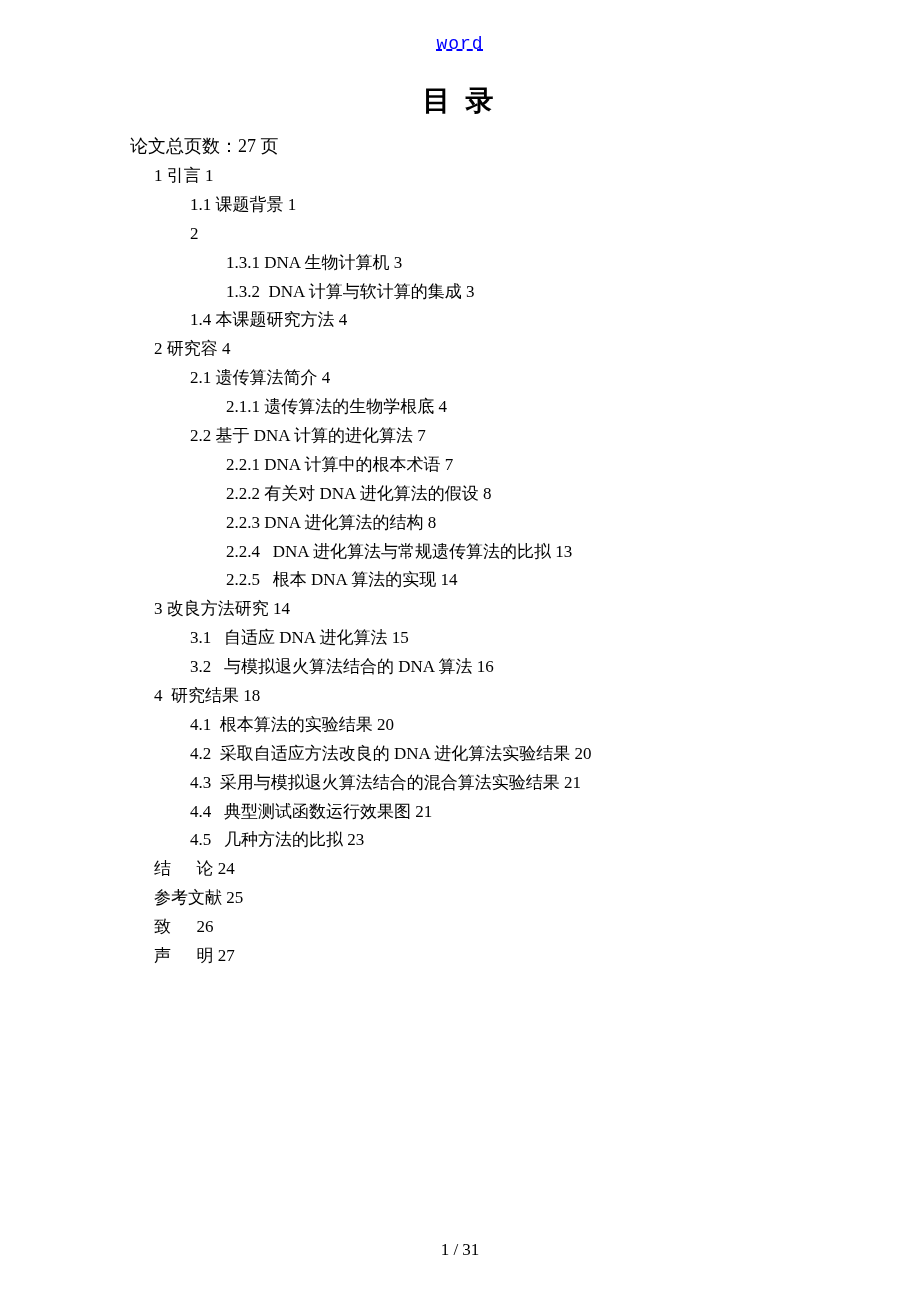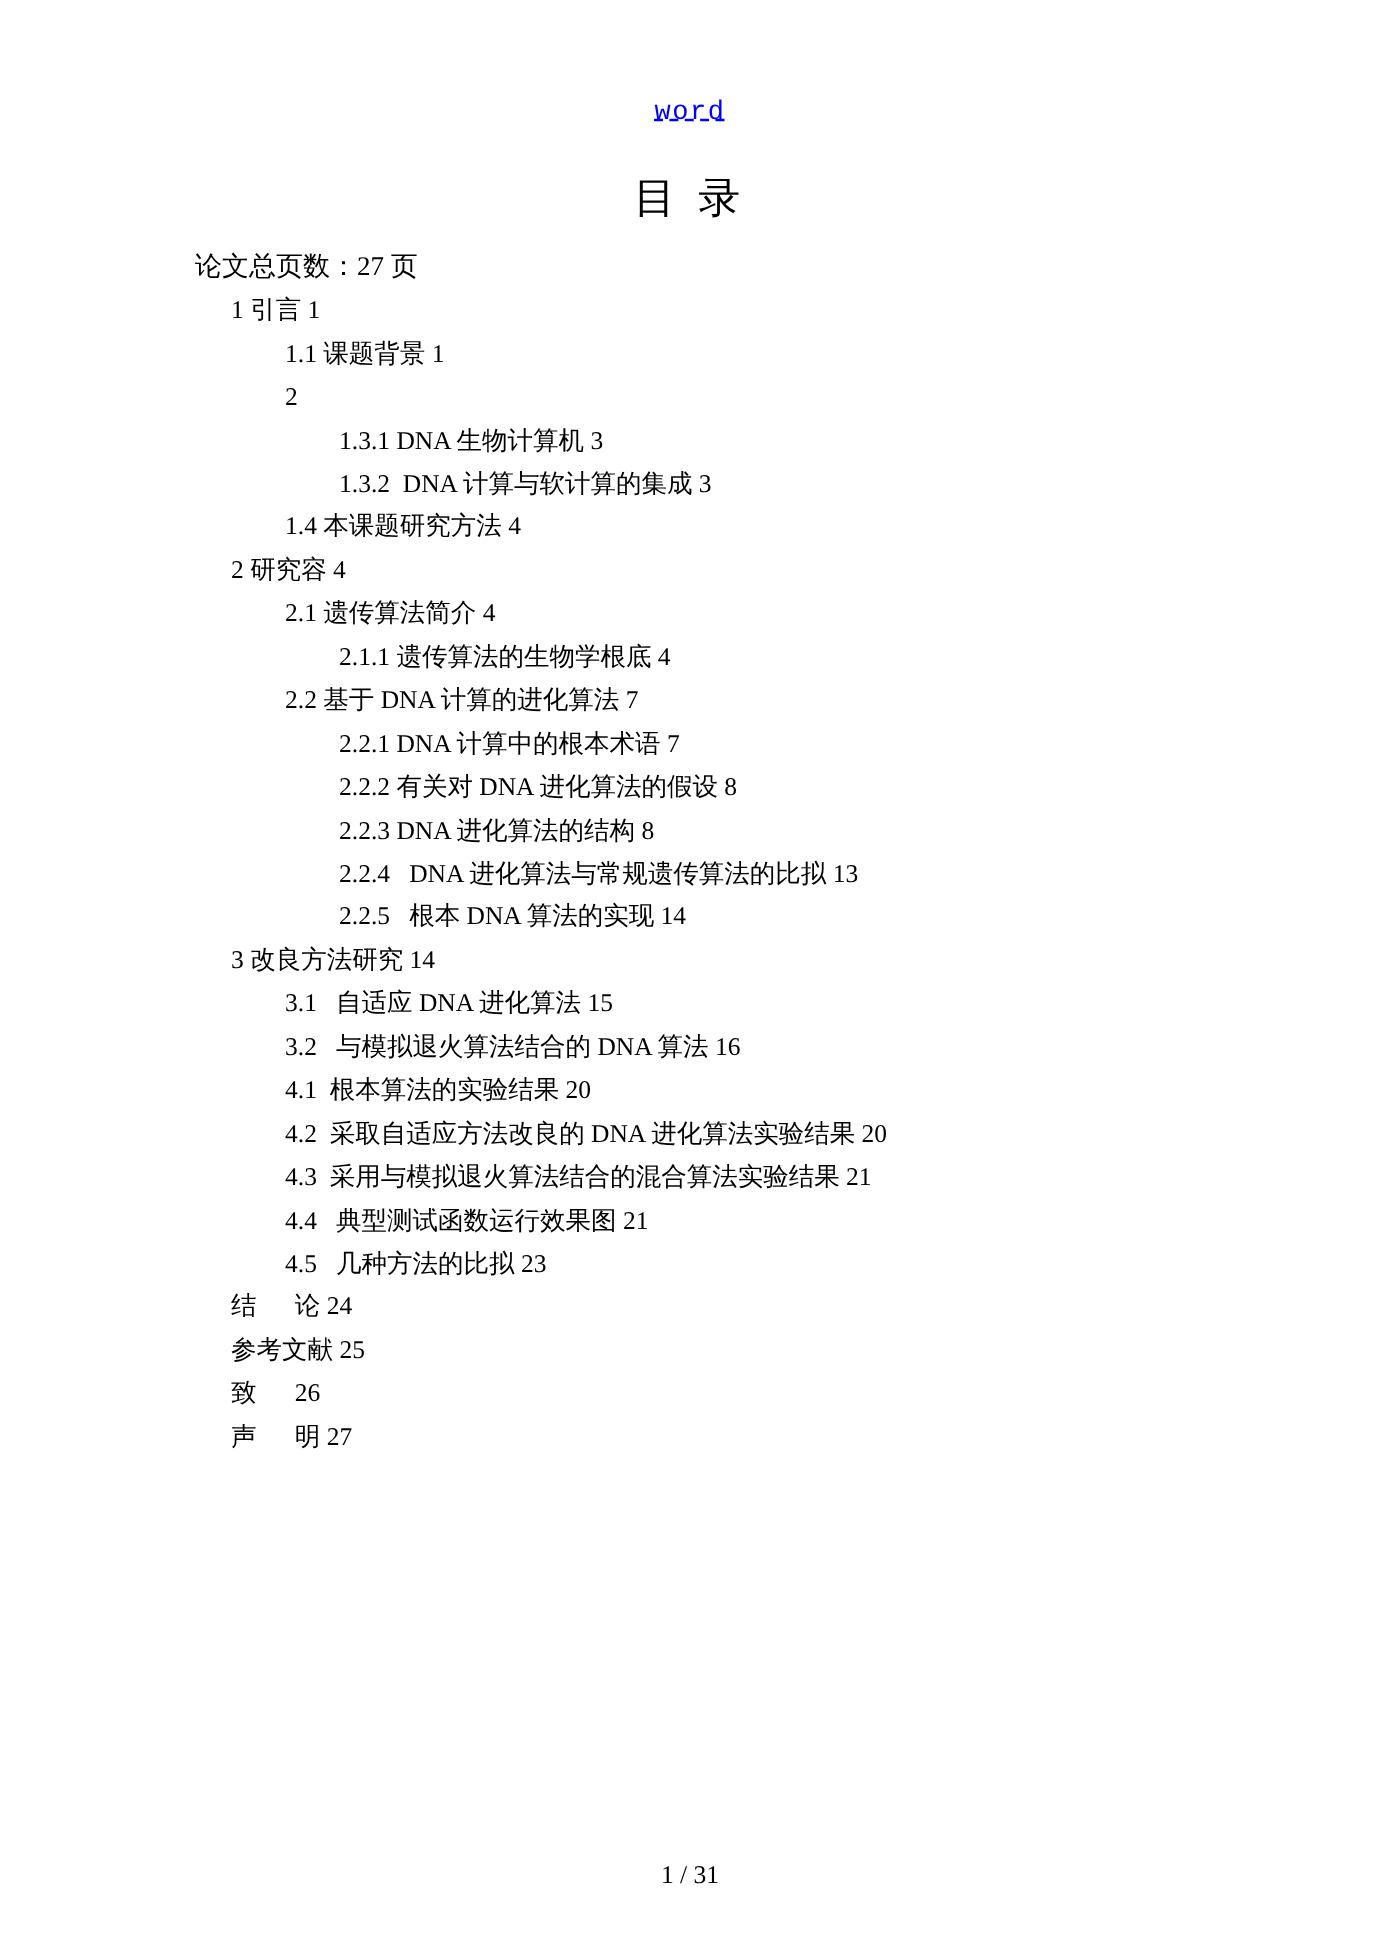--- a/index.html
+++ b/index.html
@@ -8,36 +8,36 @@
       box-sizing: border-box;
     }
     body {
       background: #ffffff;
       font-family: "SimSun", "宋体", serif;
       width: 920px;
       height: 1302px;
       position: relative;
     }
     .page {
-      padding: 65px 130px 40px 130px;
+      padding: 34px 130px 40px 130px;
     }
     .word-link {
       text-align: center;
       font-family: "Courier New", monospace;
       font-size: 18px;
       color: #0000ff;
       text-decoration: underline;
       text-decoration-style: dashed;
       margin-bottom: 28px;
       letter-spacing: 1px;
     }
     .title {
       text-align: center;
       font-size: 28px;
-      font-weight: normal;
+      font-weight: bold;
       font-family: "SimSun", "宋体", serif;
       margin-bottom: 14px;
       letter-spacing: 4px;
     }
     .total-pages {
       font-size: 18px;
       font-family: "SimSun", "宋体", serif;
       margin-bottom: 4px;
     }
     .toc-line {
@@ -79,20 +79,21 @@
       <div class="toc-line indent-2">2.1.1 遗传算法的生物学根底 4</div>
       <div class="toc-line indent-1">2.2 基于 DNA 计算的进化算法 7</div>
       <div class="toc-line indent-2">2.2.1 DNA 计算中的根本术语 7</div>
       <div class="toc-line indent-2">2.2.2 有关对 DNA 进化算法的假设 8</div>
       <div class="toc-line indent-2">2.2.3 DNA 进化算法的结构 8</div>
       <div class="toc-line indent-2">2.2.4   DNA 进化算法与常规遗传算法的比拟 13</div>
       <div class="toc-line indent-2">2.2.5   根本 DNA 算法的实现 14</div>
       <div class="toc-line indent-0">3 改良方法研究 14</div>
       <div class="toc-line indent-1">3.1   自适应 DNA 进化算法 15</div>
       <div class="toc-line indent-1">3.2   与模拟退火算法结合的 DNA 算法 16</div>
+      <div class="toc-line indent-0">4  研究结果 18</div>
       <div class="toc-line indent-1">4.1  根本算法的实验结果 20</div>
       <div class="toc-line indent-1">4.2  采取自适应方法改良的 DNA 进化算法实验结果 20</div>
       <div class="toc-line indent-1">4.3  采用与模拟退火算法结合的混合算法实验结果 21</div>
       <div class="toc-line indent-1">4.4   典型测试函数运行效果图 21</div>
       <div class="toc-line indent-1">4.5   几种方法的比拟 23</div>
       <div class="toc-line indent-0">结      论 24</div>
       <div class="toc-line indent-0">参考文献 25</div>
       <div class="toc-line indent-0">致      26</div>
       <div class="toc-line indent-0">声      明 27</div>
     </div>

